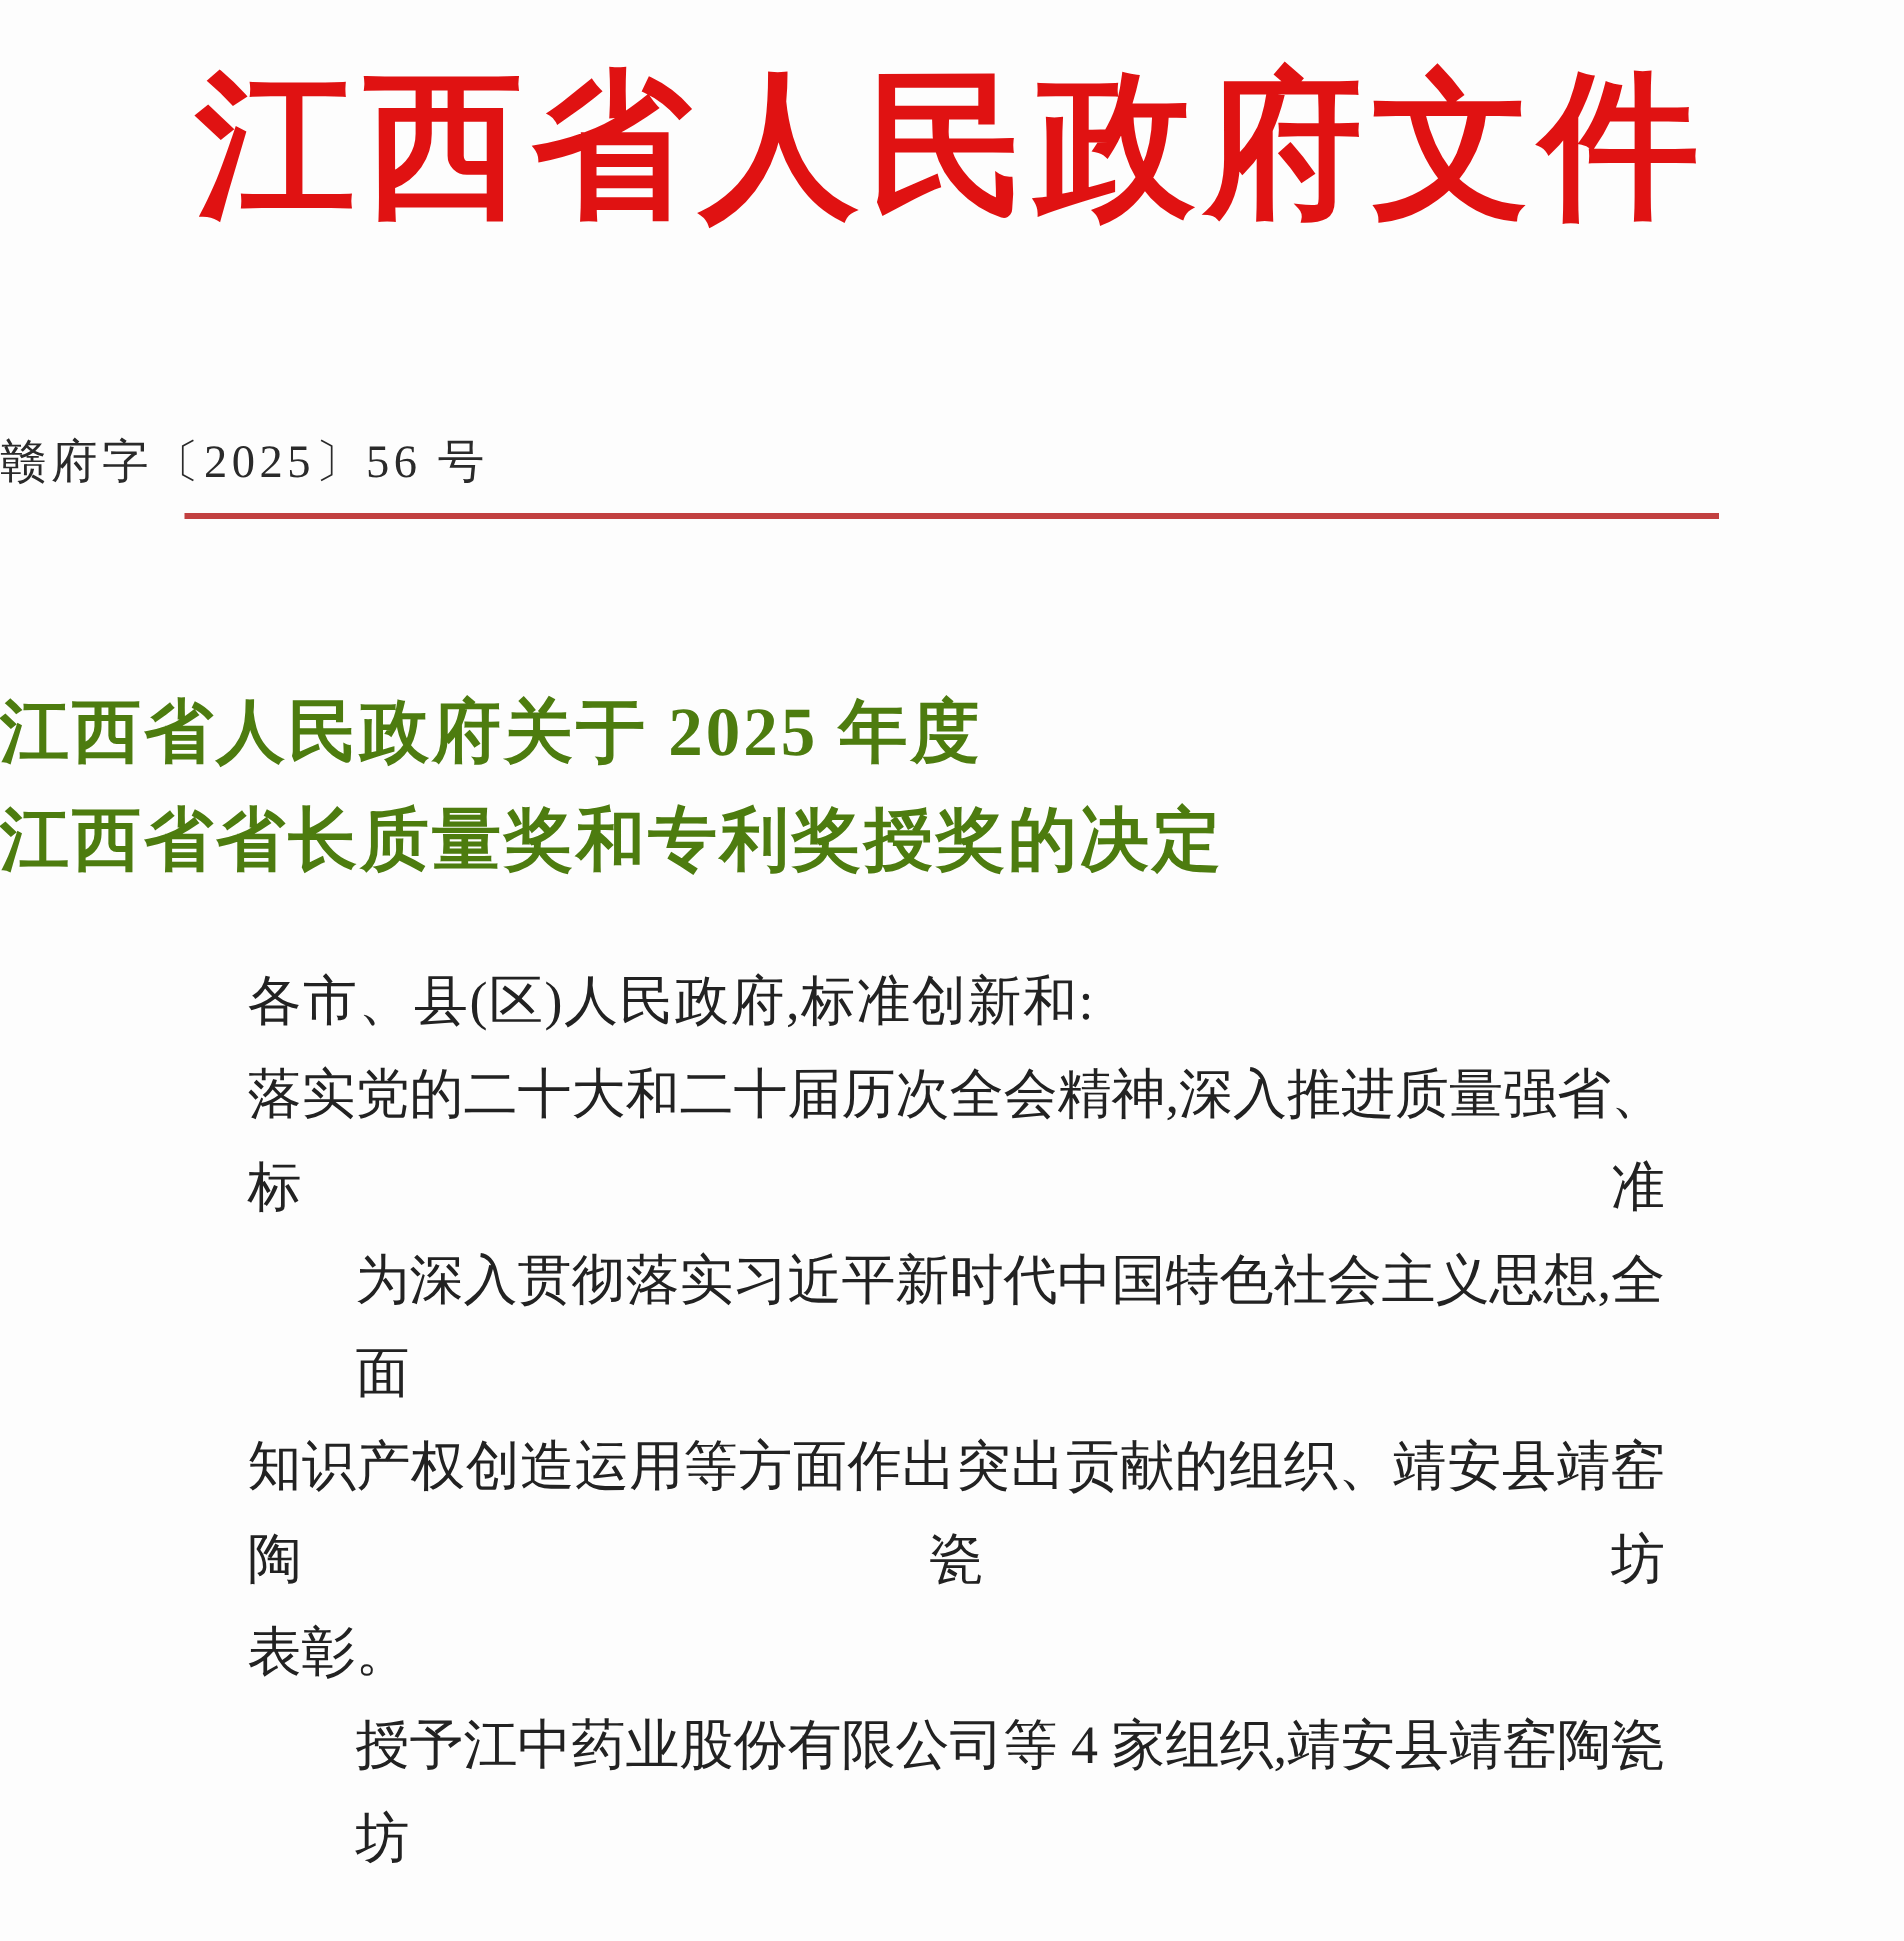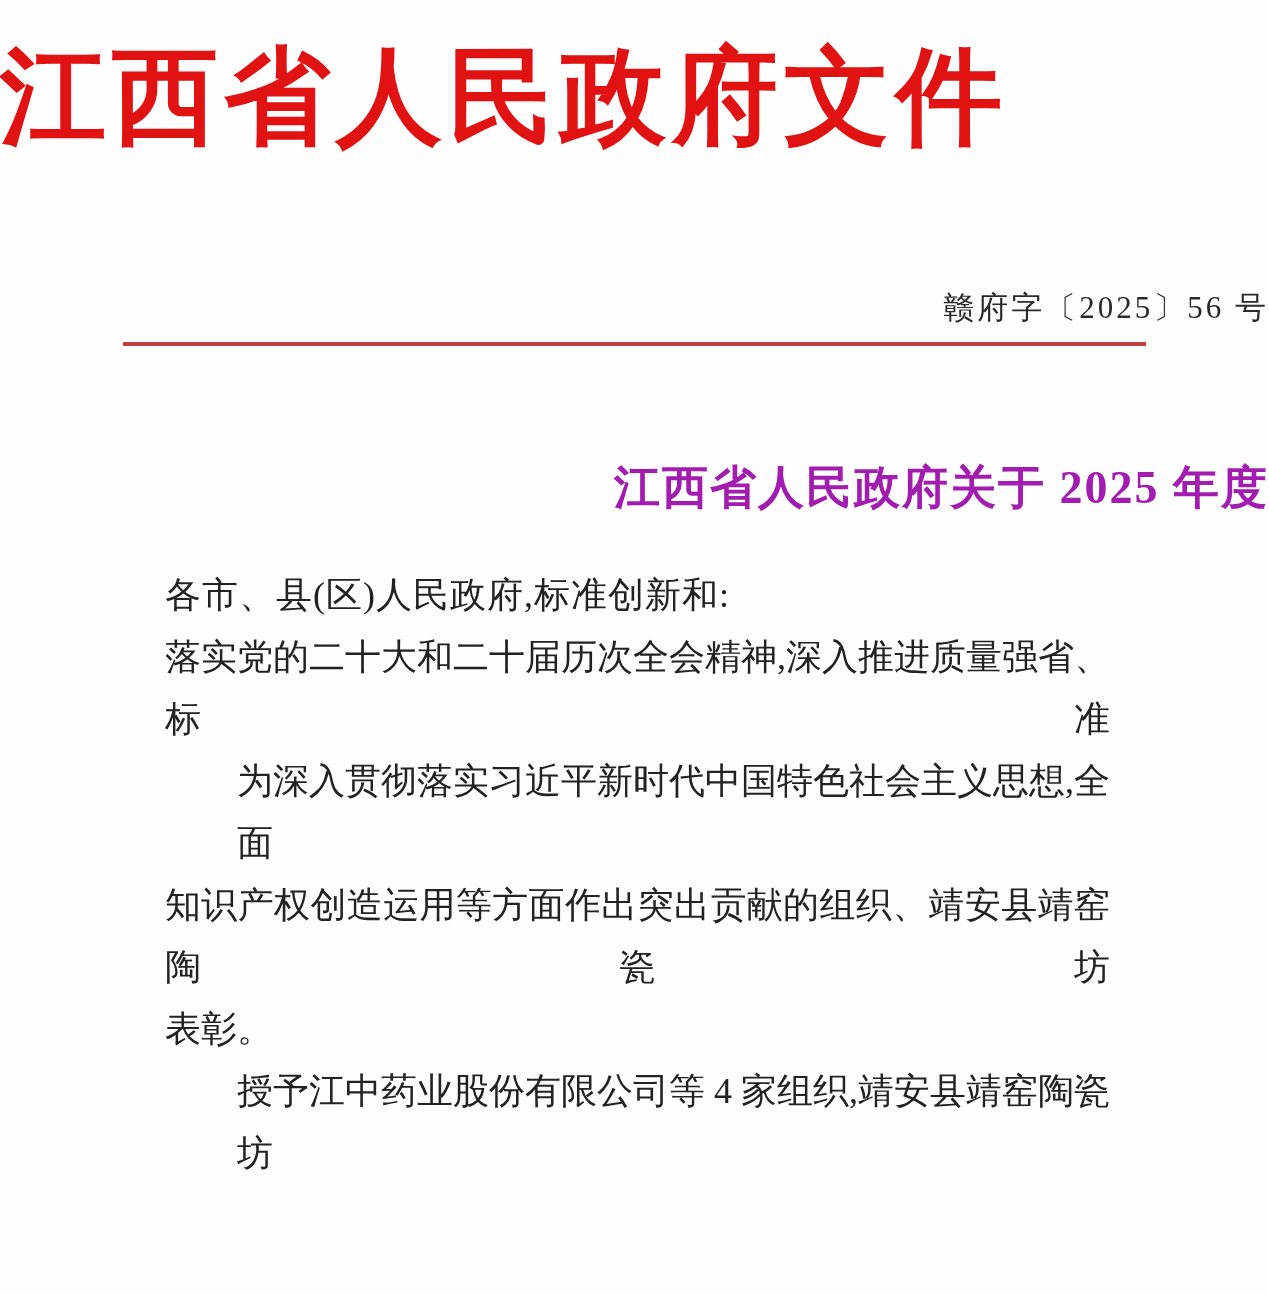--- a/index.html
+++ b/index.html
@@ -14,50 +14,51 @@
     font-family: "Liberation Serif", "DejaVu Serif", serif;
     color: #1c1c1c;
   }
   .page {
     position: relative;
     width: 1269px;
     height: 1294px;
   }
   .header-title {
     margin-top: 24px;
+    text-align: center;
     font-size: 106px;
     font-weight: bold;
     letter-spacing: 6px;
     line-height: 148px;
     color: #e01212;
     white-space: nowrap;
   }
   .doc-number {
     margin-top: 116px;
-    text-align: right;
+    text-align: left;
     font-size: 31px;
     line-height: 40px;
     letter-spacing: 3px;
     color: #2a2a2a;
   }
   .red-divider {
     width: 1023px;
     margin: 14px auto 0 auto;
     border: none;
     border-top: 4px solid #c24040;
     height: 0;
   }
   .doc-title {
     margin-top: 106px;
-    text-align: right;
+    text-align: left;
     font-size: 46px;
     font-weight: bold;
     line-height: 72px;
     letter-spacing: 2px;
-    color: #a21caf;
+    color: #4d7c0f;
   }
   .body-block {
     width: 945px;
     margin: 40px 0 0 165px;
     font-size: 36px;
     line-height: 62px;
     color: #222222;
   }
   .salutation {
     text-align: left;
@@ -81,20 +82,21 @@
 <div class="page">
 
   <div class="header-title">江西省人民政府文件</div>
 
   <div class="doc-number">赣府字〔2025〕56 号</div>
 
   <hr class="red-divider">
 
   <div class="doc-title">
     <div>江西省人民政府关于 2025 年度</div>
+    <div>江西省省长质量奖和专利奖授奖的决定</div>
   </div>
 
   <div class="body-block">
     <div class="salutation">各市、县(区)人民政府,标准创新和:</div>
 
     <div class="line">落实党的二十大和二十届历次全会精神,深入推进质量强省、标准</div>
     <div class="line indent">为深入贯彻落实习近平新时代中国特色社会主义思想,全面</div>
     <div class="line">知识产权创造运用等方面作出突出贡献的组织、靖安县靖窑陶瓷坊</div>
     <div class="line no-stretch">表彰。</div>
 

